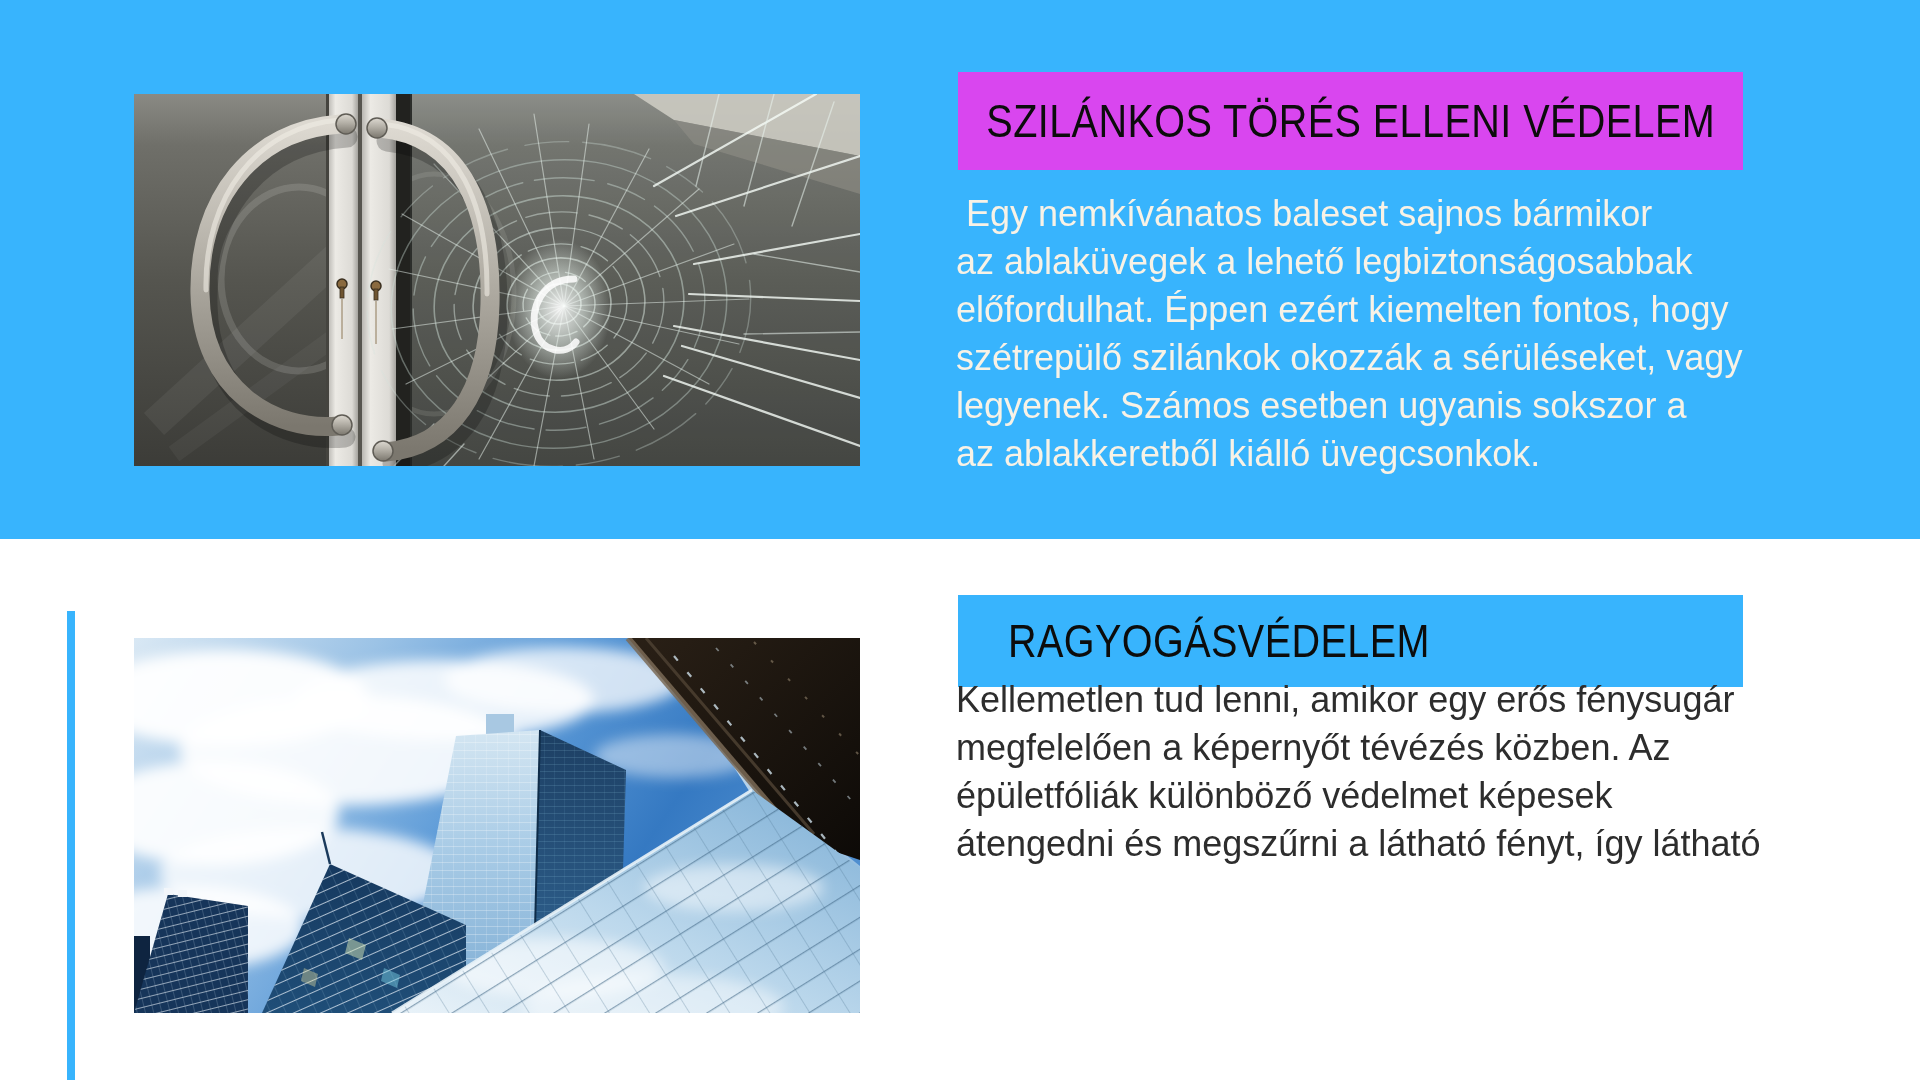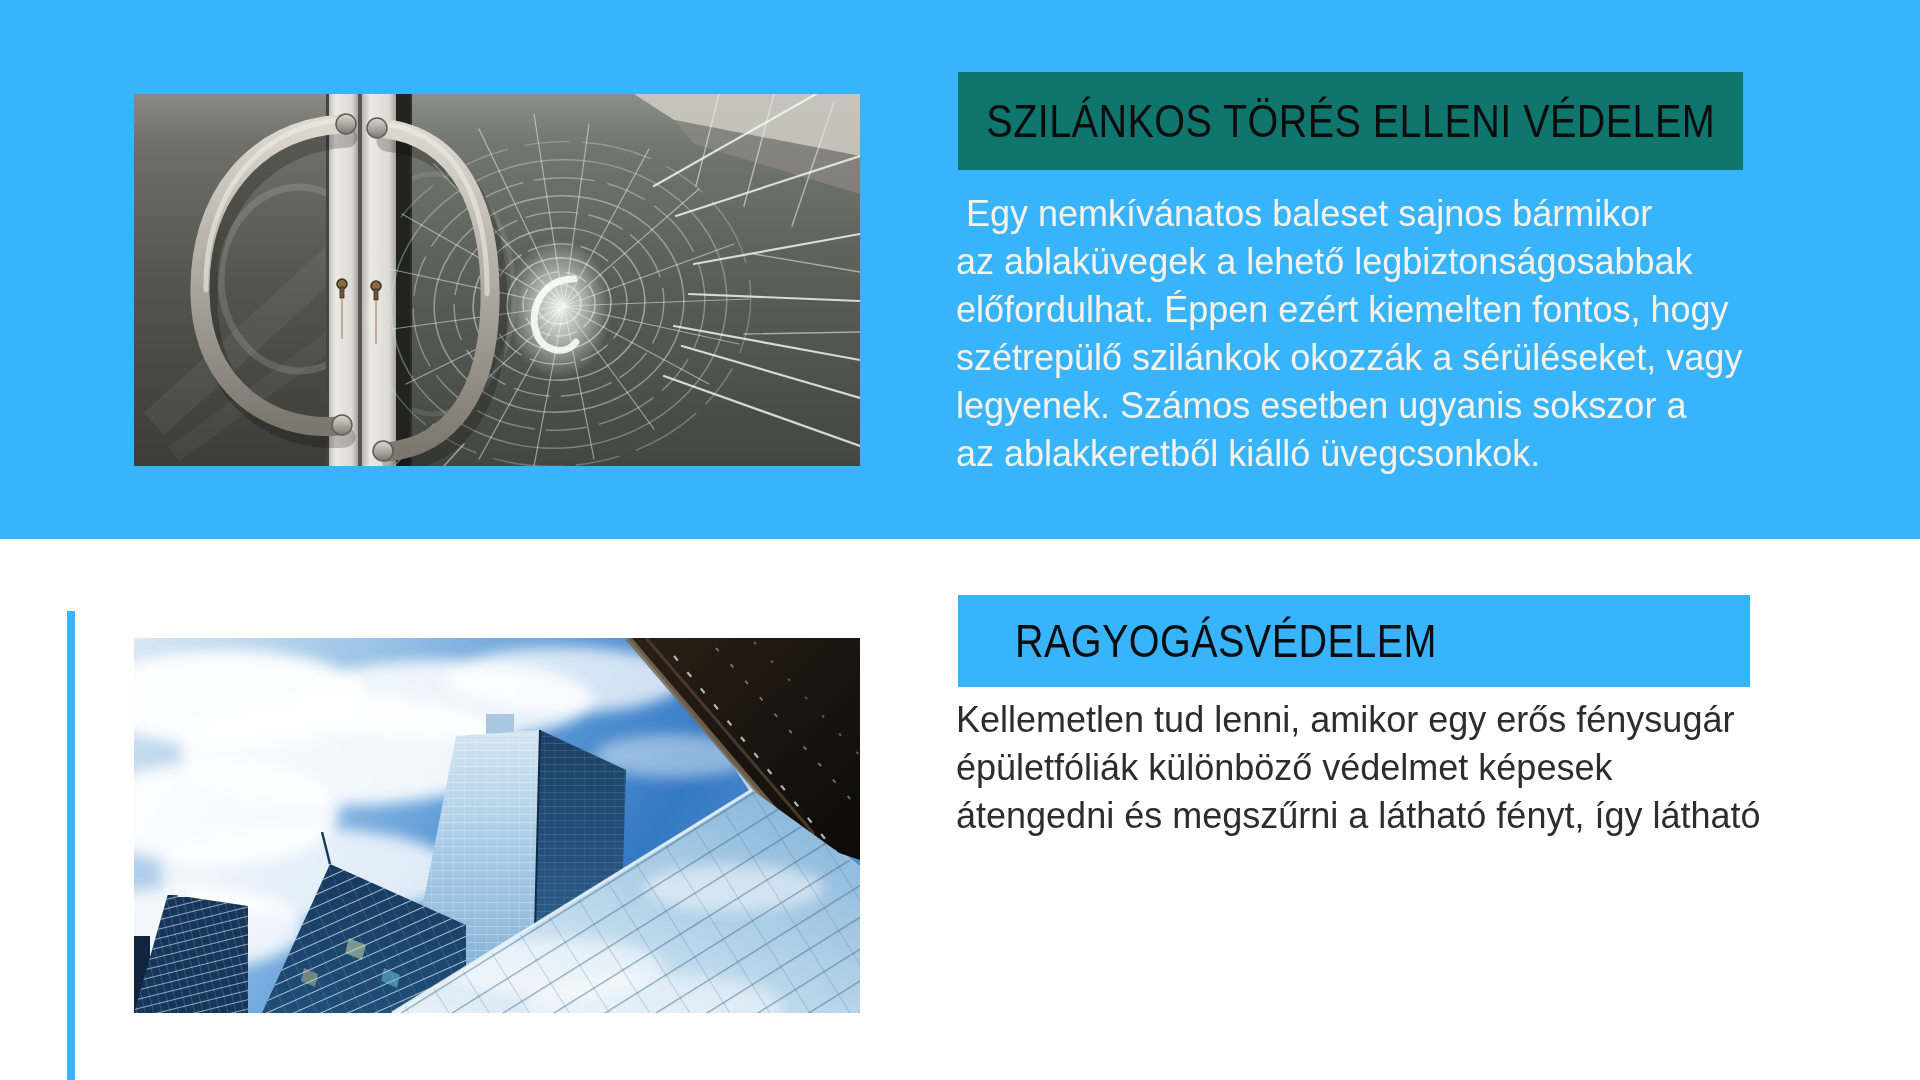--- a/index.html
+++ b/index.html
@@ -8,31 +8,31 @@
     background:#ffffff;font-family:"Liberation Sans","DejaVu Sans",sans-serif;
   }
   .top-band{position:absolute;left:0;top:0;width:1920px;height:539px;background:#38b4fd;}
   .photo{position:absolute;overflow:hidden;}
   .photo svg{display:block;}
   #photo-shatter{left:134px;top:94px;width:726px;height:372px;}
   #photo-buildings{left:134px;top:638px;width:726px;height:375px;}
   .title-box{
     position:absolute;left:958px;width:785px;display:flex;align-items:center;
   }
-  #title-box-1{top:72px;height:98px;background:#0f766e;justify-content:center;}
-  #title-bar-2{top:595px;height:92px;background:#38b4fd;justify-content:flex-start;padding-left:7px;}
+  #title-box-1{top:72px;height:98px;background:#d946ef;justify-content:center;}
+  #title-bar-2{top:595px;height:92px;background:#38b4fd;justify-content:flex-start;padding-left:0;}
   .title-text{
     font-size:46px;font-weight:400;color:#0c0c0c;letter-spacing:0.5px;white-space:pre;
     transform:scaleX(0.86);transform-origin:center center;
   }
   #title-bar-2 .title-text{transform-origin:left center;margin-left:50px;}
   .para{position:absolute;left:956px;}
   .para .line{white-space:pre;font-size:36px;line-height:48px;height:48px;}
   #para-1{top:190px;width:810px;color:#f8f2e6;}
-  #para-2{top:696px;width:820px;color:#2d2d2d;}
+  #para-2{top:676px;width:820px;color:#2d2d2d;}
   .accent-line{position:absolute;left:67px;top:611px;width:8px;height:469px;background:#38b4fd;}
 </style>
 </head>
 <body>
 
 <div class="top-band"></div>
 
 <div class="photo" id="photo-shatter">
   <svg width="726" height="372" viewBox="0 0 726 372">
     <defs>
@@ -307,15 +307,16 @@
       <line x1="258" y1="375" x2="618" y2="152" stroke="#e8f2f8" stroke-width="3" opacity="0.9"></line>
     </g>
   </svg>
 </div>
 
 <div class="title-box" id="title-bar-2">
   <span class="title-text">RAGYOGÁSVÉDELEM</span>
 </div>
 <div class="para" id="para-2">
   <div class="line">Kellemetlen tud lenni, amikor egy erős fénysugár</div>
+  <div class="line">megfelelően a képernyőt tévézés közben. Az</div>
   <div class="line">épületfóliák különböző védelmet képesek</div>
   <div class="line">átengedni és megszűrni a látható fényt, így látható</div>
 </div>
 
 </body></html>

